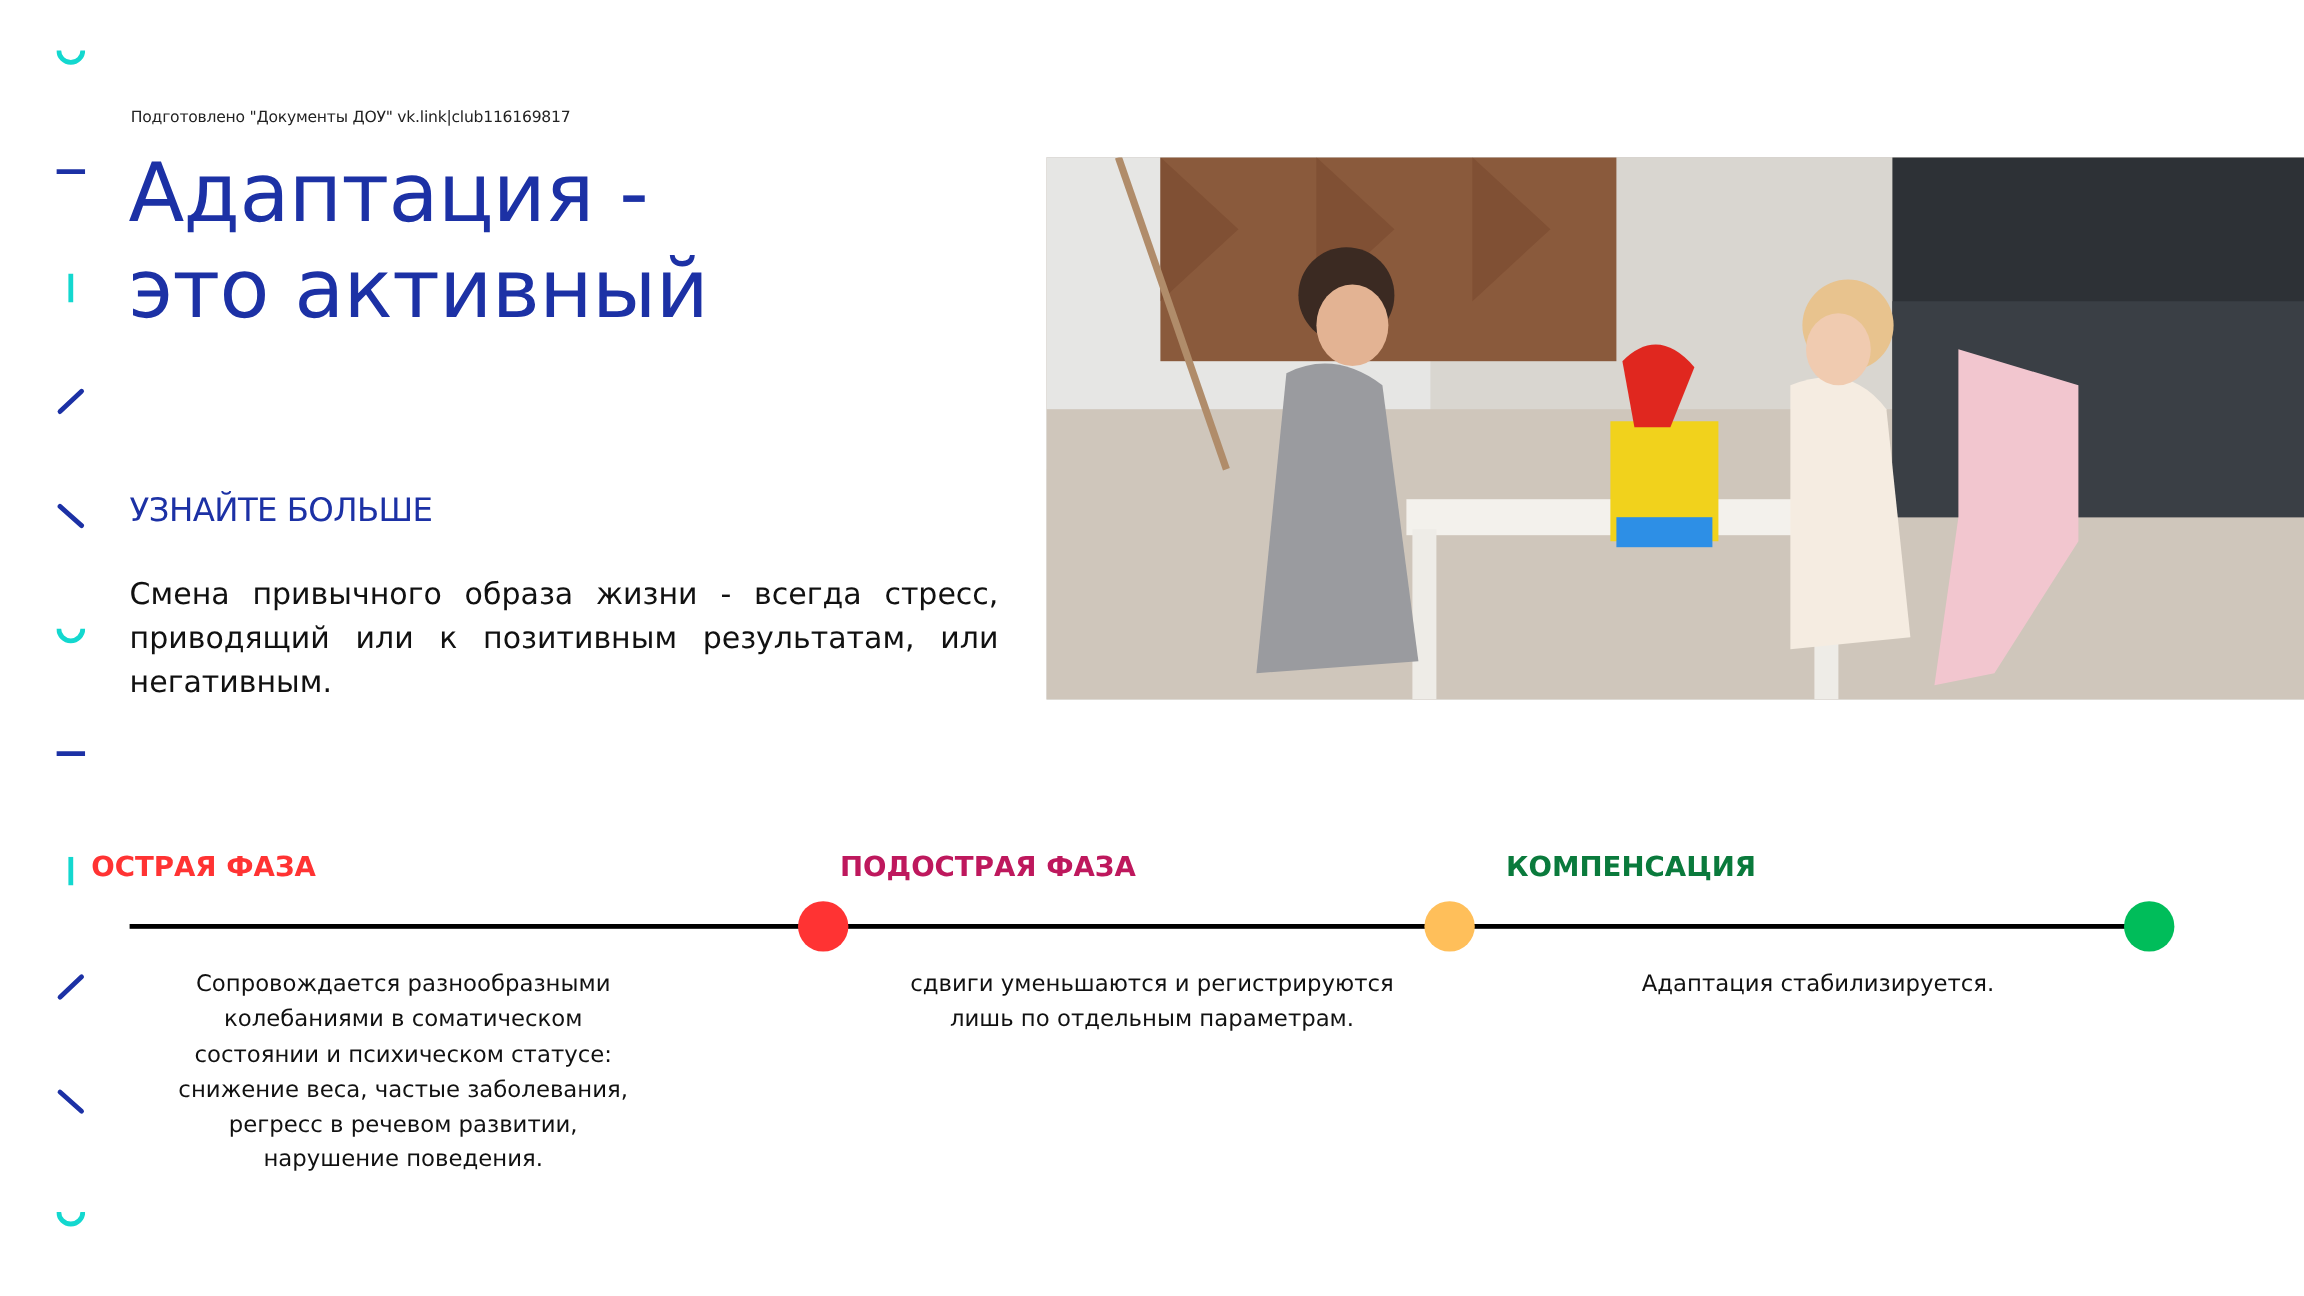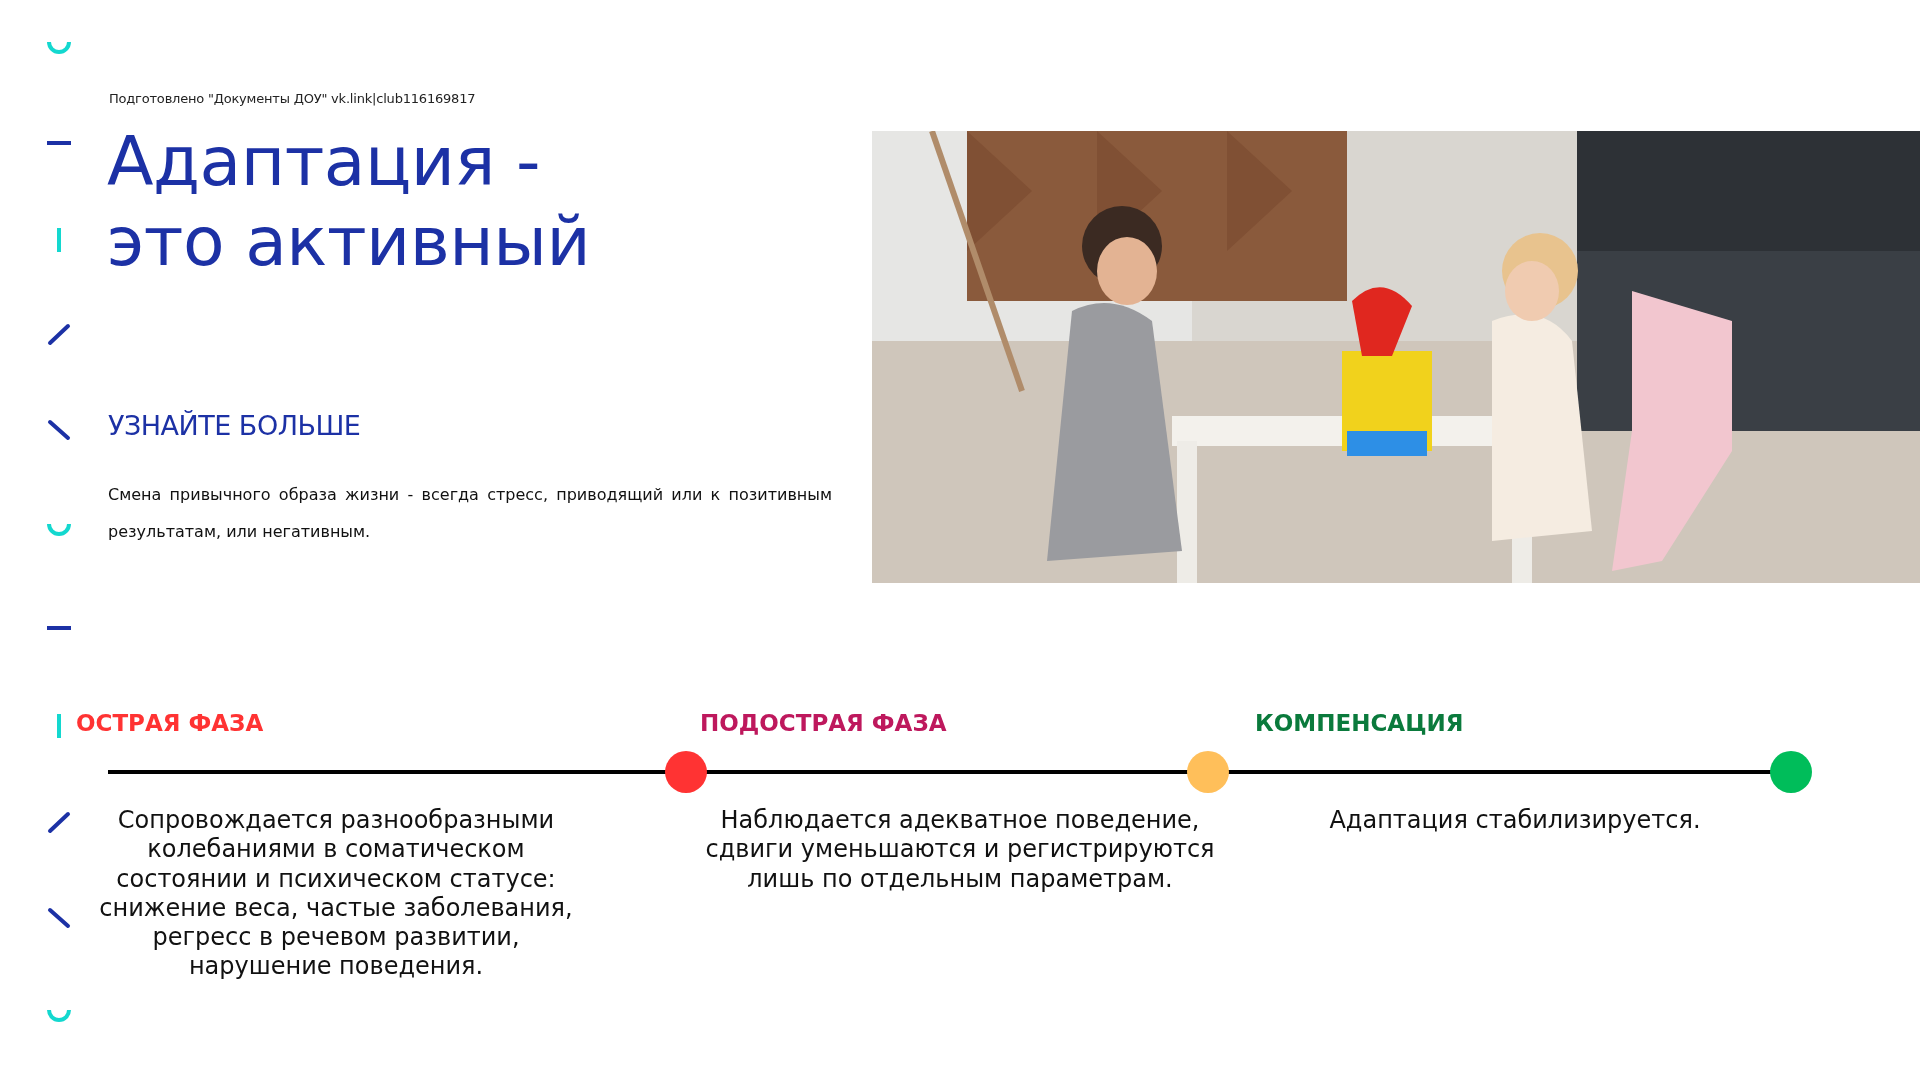--- a/index.html
+++ b/index.html
@@ -2,26 +2,26 @@
 <html><head>
 <meta charset="utf-8">
 <style>
   html, body { margin:0; padding:0; }
   body { width:1920px; height:1080px; position:relative; overflow:hidden; background:#ffffff; font-family:"Liberation Sans", sans-serif; }
   .deco { position:absolute; left:47px; width:24px; height:24px; }
   .deco svg { width:24px; height:24px; display:block; }
   .credit { position:absolute; left:109px; top:91px; font-size:13px; color:#222; font-family:"DejaVu Sans", sans-serif; letter-spacing:-0.2px; }
   .title { position:absolute; left:107px; top:122px; margin:0; font-family:"DejaVu Sans", sans-serif; font-weight:normal; font-size:68px; line-height:80px; color:#1c31a5; letter-spacing:-0.5px; }
   .subtitle { position:absolute; left:108px; top:410px; font-family:"DejaVu Sans", sans-serif; font-size:27px; color:#1c31a5; letter-spacing:-0.5px; }
-  .body-text { position:absolute; left:108px; top:476px; width:724px; font-family:"DejaVu Sans", sans-serif; font-size:16px; line-height:37px; color:#111; text-align:justify; }
+  .body-text { position:absolute; left:108px; top:476px; width:724px; font-family:"DejaVu Sans", sans-serif; font-size:25px; line-height:37px; color:#111; text-align:justify; }
   .photo { position:absolute; left:872px; top:131px; width:1048px; height:452px; overflow:hidden; background:#cfcac3; }
   .timeline-line { position:absolute; left:108px; top:770px; width:1683px; height:4px; background:#000; }
   .dot { position:absolute; width:42px; height:42px; border-radius:50%; top:751px; }
   .phase-title { position:absolute; top:710px; font-family:"DejaVu Sans", sans-serif; font-weight:bold; font-size:23px; text-align:left; width:520px; }
-  .phase-desc { position:absolute; top:806px; font-family:"DejaVu Sans", sans-serif; font-size:24px; line-height:29.3px; color:#111; text-align:center; width:520px; }
+  .phase-desc { position:absolute; top:806px; font-family:"DejaVu Sans", sans-serif; font-size:19px; line-height:29.3px; color:#111; text-align:center; width:520px; }
 </style>
 </head>
 <body>
 
 <div class="deco" style="top:34px;">
     <svg viewBox="0 0 24 24">
       <path d="M2 8 A10 10 0 0 0 22 8" fill="none" stroke="#13d8cf" stroke-width="4"></path>
     </svg>
   </div>
 <div class="deco" style="top:131px;">
@@ -123,19 +123,18 @@
 
 <div class="phase-desc" style="left:76px;">
   <div>Сопровождается разнообразными</div>
   <div>колебаниями в соматическом</div>
   <div>состоянии и психическом статусе:</div>
   <div>снижение веса, частые заболевания,</div>
   <div>регресс в речевом развитии,</div>
   <div>нарушение поведения.</div>
 </div>
 <div class="phase-desc" style="left:700px;">
-  <div>Наблюдается адекватное поведение,</div>
   <div>сдвиги уменьшаются и регистрируются</div>
   <div>лишь по отдельным параметрам.</div>
 </div>
 <div class="phase-desc" style="left:1255px;">
   <div>Адаптация стабилизируется.</div>
 </div>
 
 </body></html>

